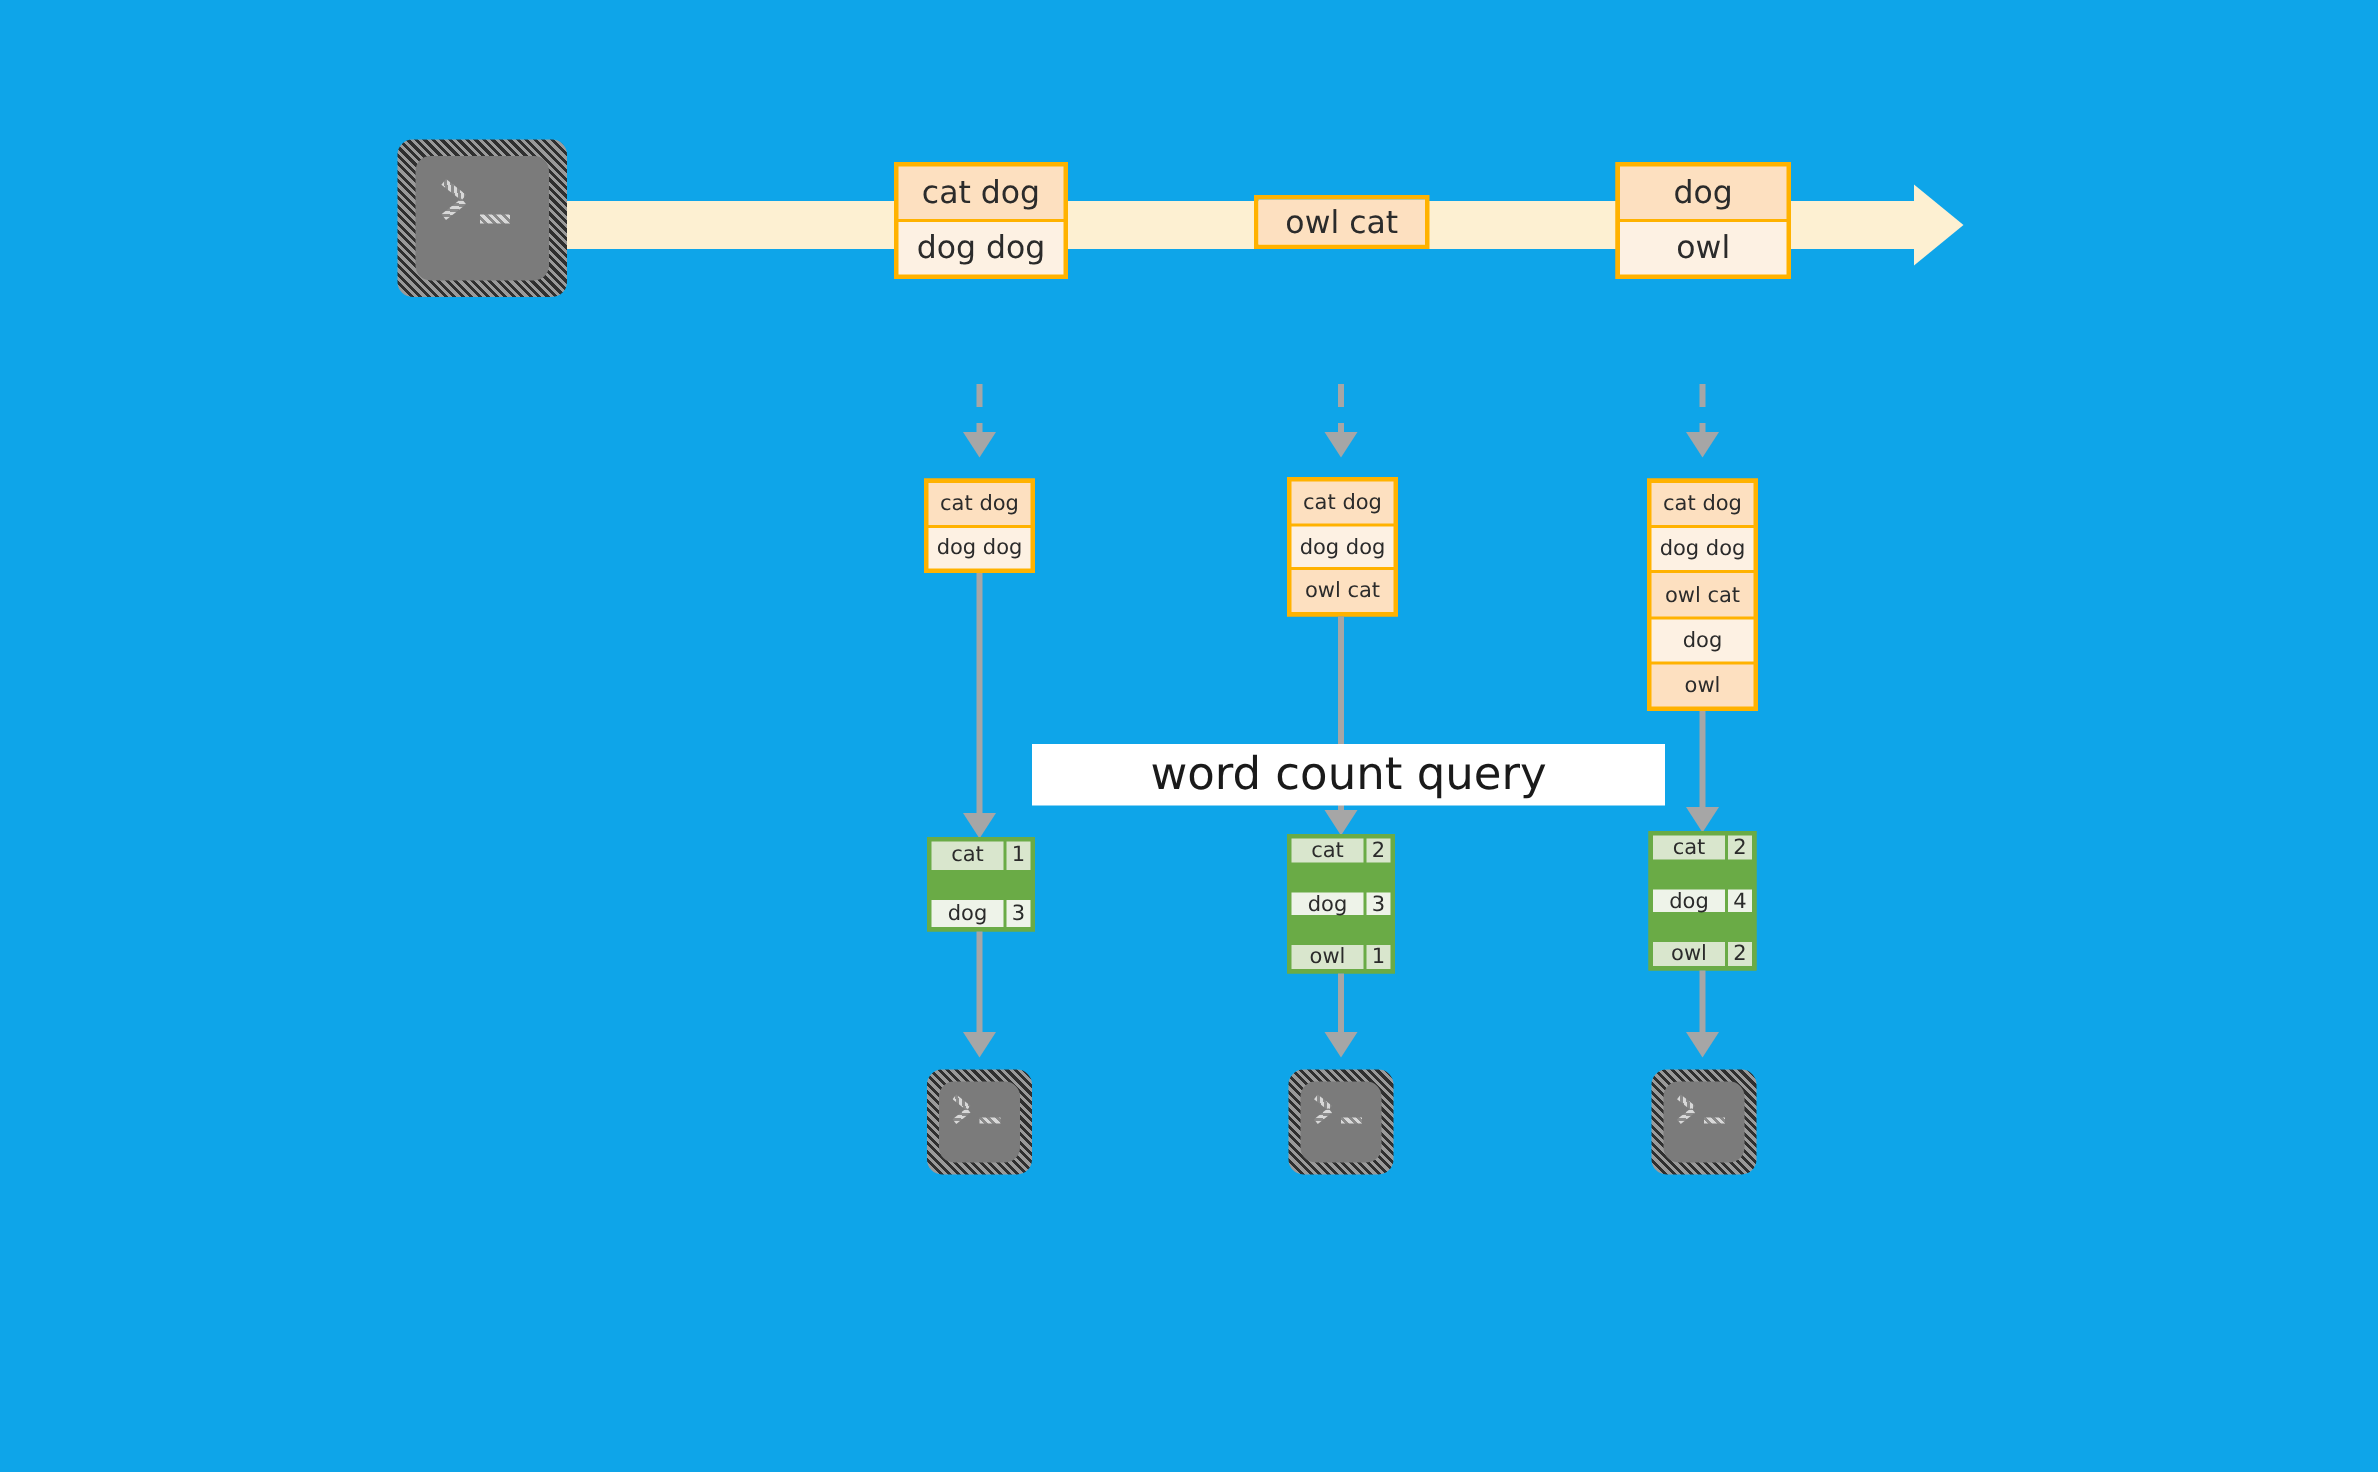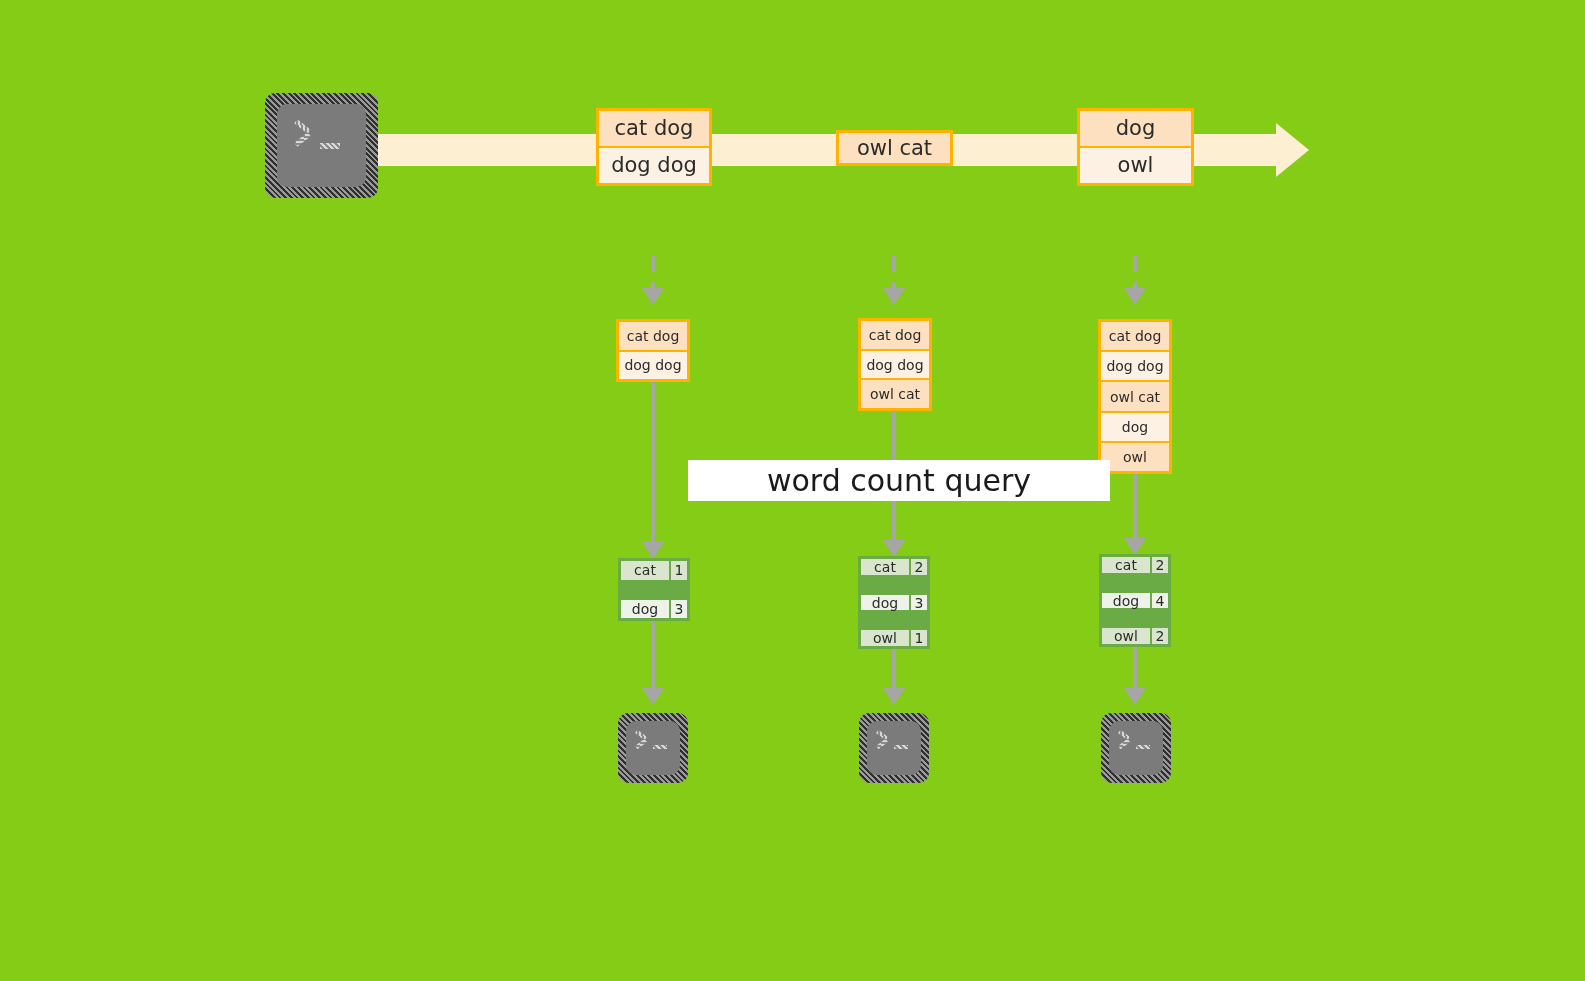--- a/index.html
+++ b/index.html
@@ -4,21 +4,21 @@
 <style>
   html, body {
     margin: 0;
     padding: 0;
     background: #000000;
   }
   #canvas {
     position: relative;
     width: 1585px;
     height: 981px;
-    background: #84cc16;
+    background: #0ea5e9;
     font-family: "DejaVu Sans", "Liberation Sans", sans-serif;
     overflow: hidden;
   }
 
   
   .term {
     position: absolute;
     box-sizing: border-box;
   }
   .term .hatch {
@@ -131,20 +131,21 @@
 
   
   .qlabel {
     position: absolute;
     background: #ffffff;
     display: flex;
     align-items: center;
     justify-content: center;
     color: #1a1a1a;
     line-height: 1;
+    margin-top: 36px;
   }
 </style>
 </head>
 <body>
 
 <div id="canvas">
 
   <div class="stream-band" style="left:368px; top:134px; width:908px; height:32px;"></div>
   <div class="stream-head" style="left:1276px; top:123px;"></div>
 

